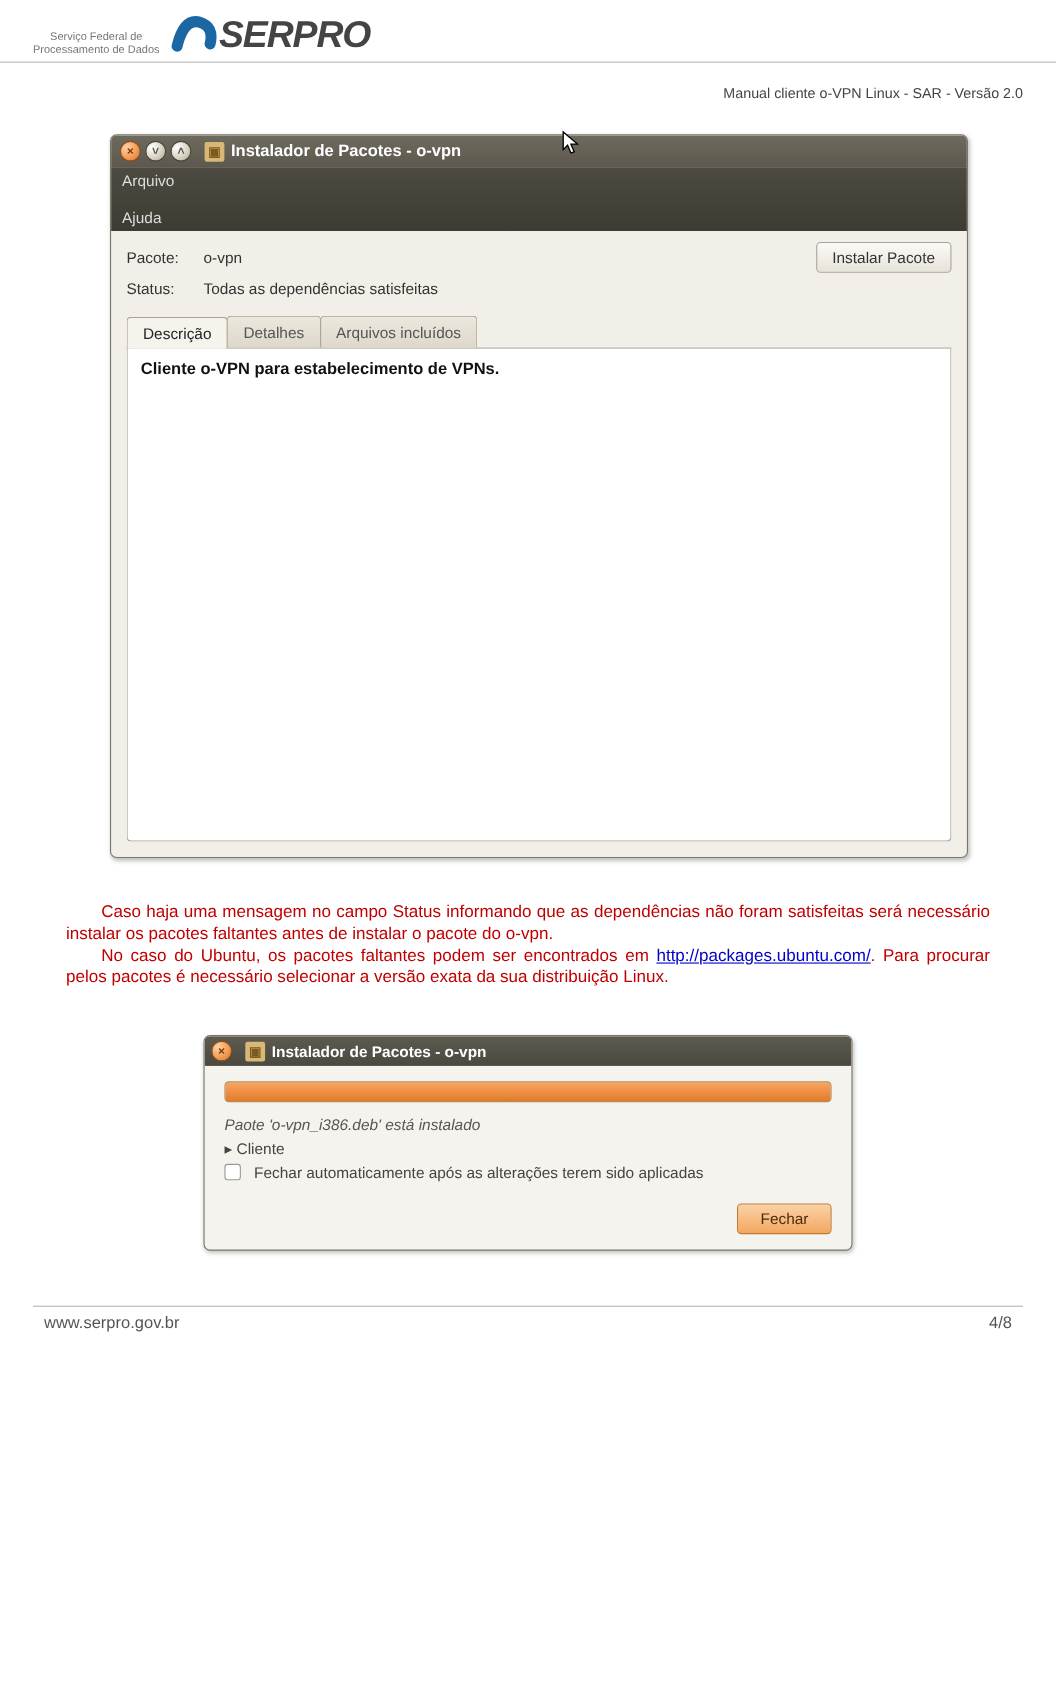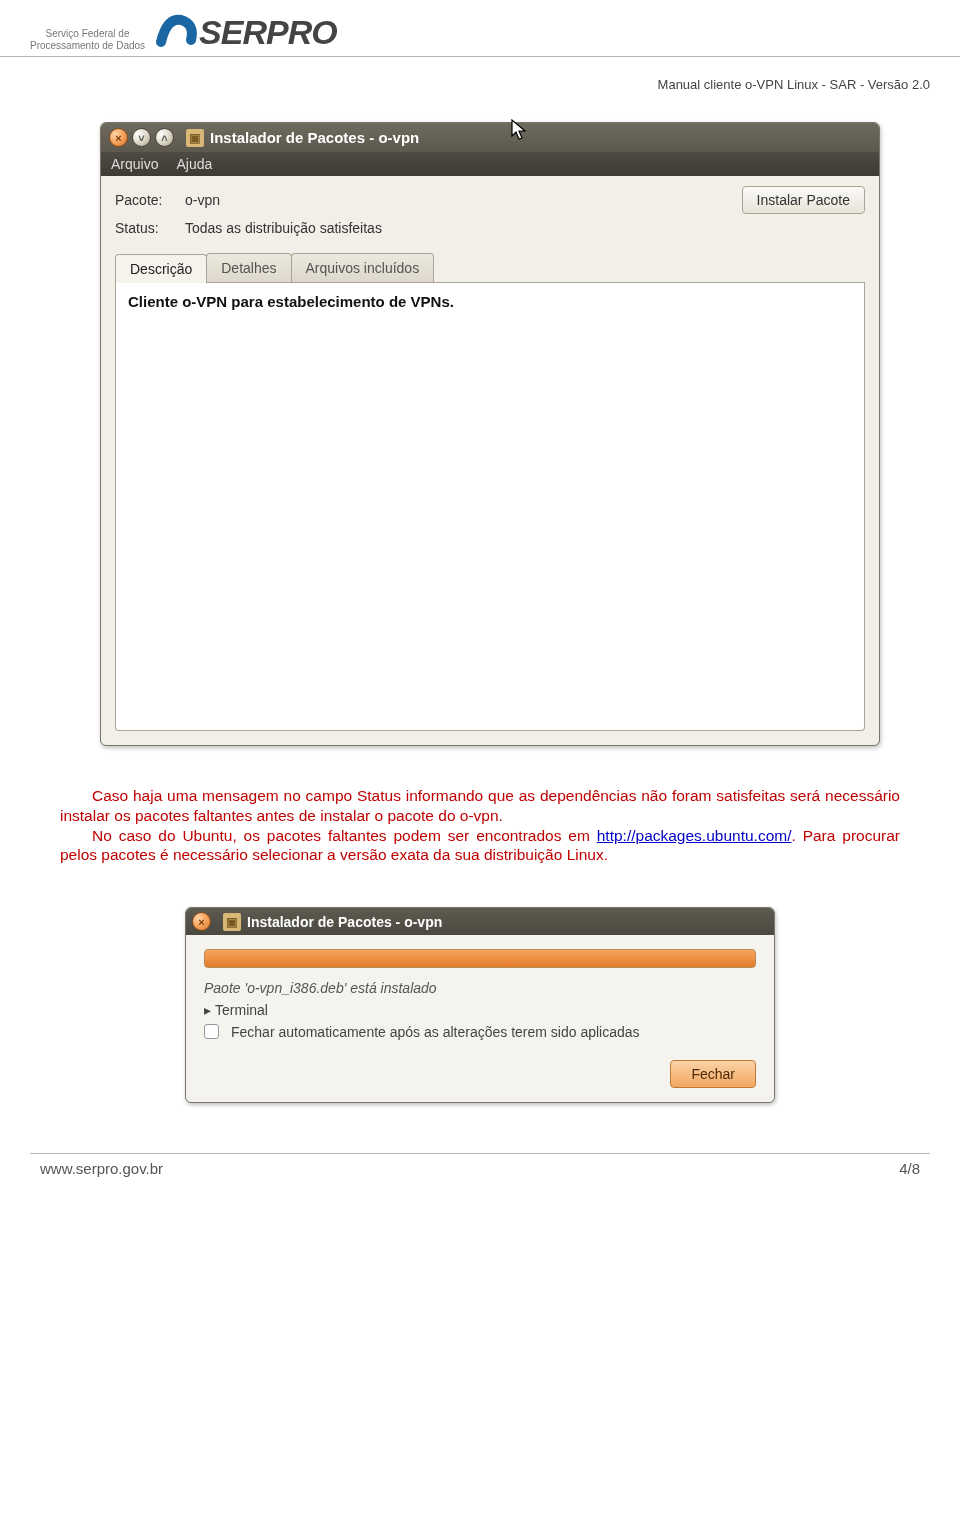--- a/index.html
+++ b/index.html
@@ -13,21 +13,21 @@
 .header-title { font-size: 13px; color: #444; margin-left: auto; padding-top: 14px; }
 .header-title-row { display:flex; justify-content:center; padding: 6px 30px 0 0; margin-bottom: 30px;}
 
 
 .content { padding: 0 80px 0 100px; }
 .win { border: 1px solid #7a7669; background: #f2efe9; border-radius: 6px; box-shadow: 1px 2px 4px rgba(0,0,0,0.25); overflow: hidden; }
 .win-titlebar { background: linear-gradient(#6e6a5e,#5c584d); color: #fff; display:flex; align-items:center; padding: 5px 8px; font-size: 15px; font-weight: bold; }
 .tb-btn { width: 19px; height: 19px; border-radius: 50%; margin-right: 4px; display: inline-flex; align-items:center; justify-content:center; font-size: 11px; font-weight:bold; background: radial-gradient(circle at 30% 30%, #fff, #d9d3c2 55%, #a79f8c); border:1px solid #4a473e; color:#555;}
 .tb-close { background: radial-gradient(circle at 30% 30%, #ffd3a6, #f39c55 55%, #d6742f); color:#7a3a0a; border-color:#8a4d1a;}
 .tb-icon { width:18px;height:18px;background:#d9b777;border-radius:2px;margin:0 6px 0 8px;display:inline-flex;align-items:center;justify-content:center;color:#7a5a20;font-size:12px;}
-.win-menubar { background: linear-gradient(#4d4a41,#3e3b33); color: #ddd; padding: 4px 10px; font-size: 14px; display:flex; gap:18px; }
+.win-menubar { background: linear-gradient(#4d4a41,#3e3b33); color: #ddd; padding: 4px 10px; font-size: 14px; display:flex; gap:18px;flex-direction:column; }
 .win-body { padding: 10px 14px 14px 14px; }
 .field-row { display:flex; align-items:center; margin-bottom: 6px; font-size: 14px; color:#333; }
 .field-label { width: 70px; }
 .install-btn { margin-left:auto; background: linear-gradient(#fbfaf7,#e7e3d9); border:1px solid #a9a495; border-radius:4px; padding:5px 14px; font-size:14px; color:#333; }
 .tabs { display:flex; margin-top:17px; border-bottom:1px solid #a9a495; }
 .tab { padding:6px 14px; font-size:14px; color:#555; background: linear-gradient(#ece8dd,#ddd8cb); border:1px solid #a9a495; border-bottom:none; border-top-left-radius:4px; border-top-right-radius:4px; margin-right:-1px; }
 .tab.active { background:#f5f3ec; color:#222; position:relative; top:1px; }
 .tab-content { background:#fff; border:1px solid #a9a495; border-top:none; border-radius:0 0 4px 4px; height: 448px; padding:10px 12px; font-size:15px; }
 .tab-content b { color:#111; }
 
@@ -91,21 +91,21 @@
       <span>Ajuda</span>
     </div>
     <div class="win-body">
       <div class="field-row">
         <span class="field-label">Pacote:</span>
         <span>o-vpn</span>
         <button class="install-btn">Instalar Pacote</button>
       </div>
       <div class="field-row">
         <span class="field-label">Status:</span>
-        <span>Todas as distribuição satisfeitas</span>
+        <span>Todas as dependências satisfeitas</span>
       </div>
       <div class="tabs">
         <div class="tab active">Descrição</div>
         <div class="tab">Detalhes</div>
         <div class="tab">Arquivos incluídos</div>
       </div>
       <div class="tab-content">
         <b>Cliente o-VPN para estabelecimento de VPNs.</b>
       </div>
     </div>
@@ -129,21 +129,21 @@
     <div class="win-titlebar">
       <span class="tb-btn tb-close">×</span>
       <span class="tb-icon">▣</span>
       <span>Instalador de Pacotes - o-vpn</span>
     </div>
     <div class="win2-body">
       <div class="progress"></div>
       <div class="win2-sub">Paote 'o-vpn_i386.deb' está instalado</div>
       <div class="expander">
         <span>▸</span>
-        <span>Terminal</span>
+        <span>Cliente</span>
       </div>
       <div class="checkrow">
         <span class="checkbox"></span>
         <span>Fechar automaticamente após as alterações terem sido aplicadas</span>
       </div>
       <button class="fechar-btn">Fechar</button>
     </div>
   </div>
 </div>
 

